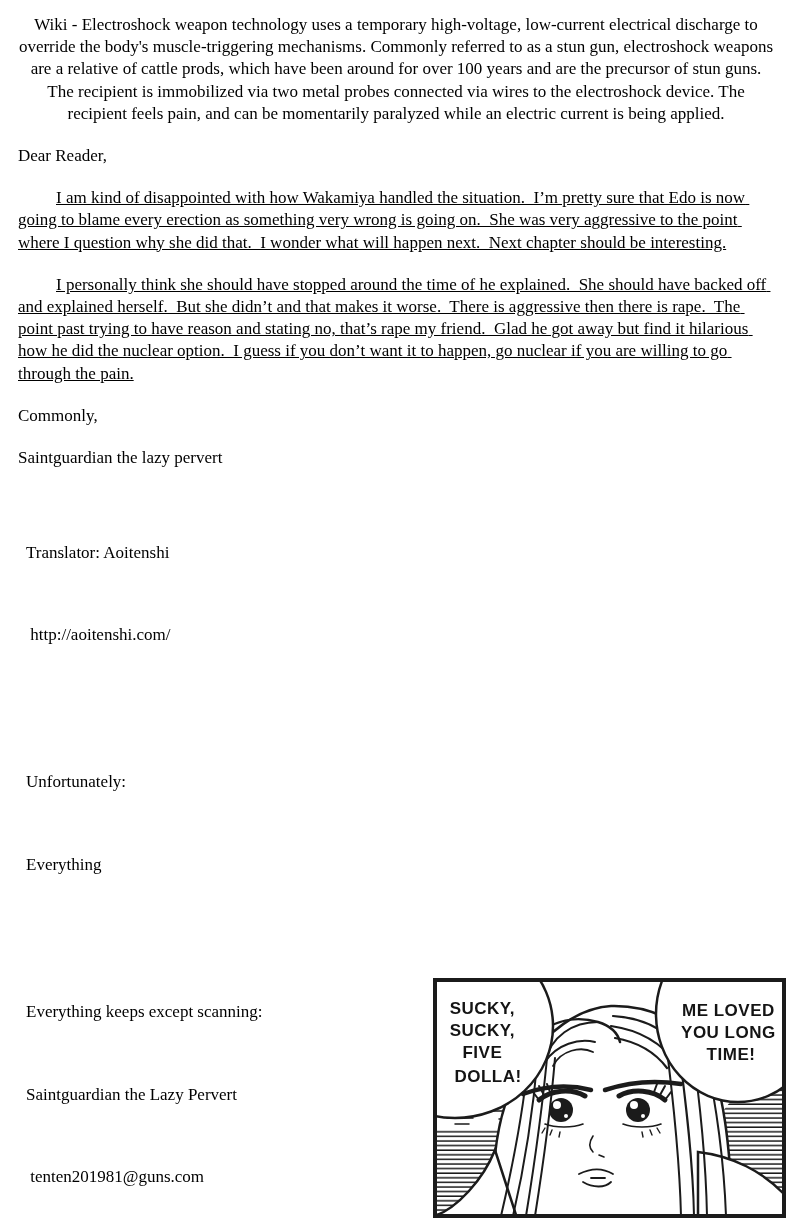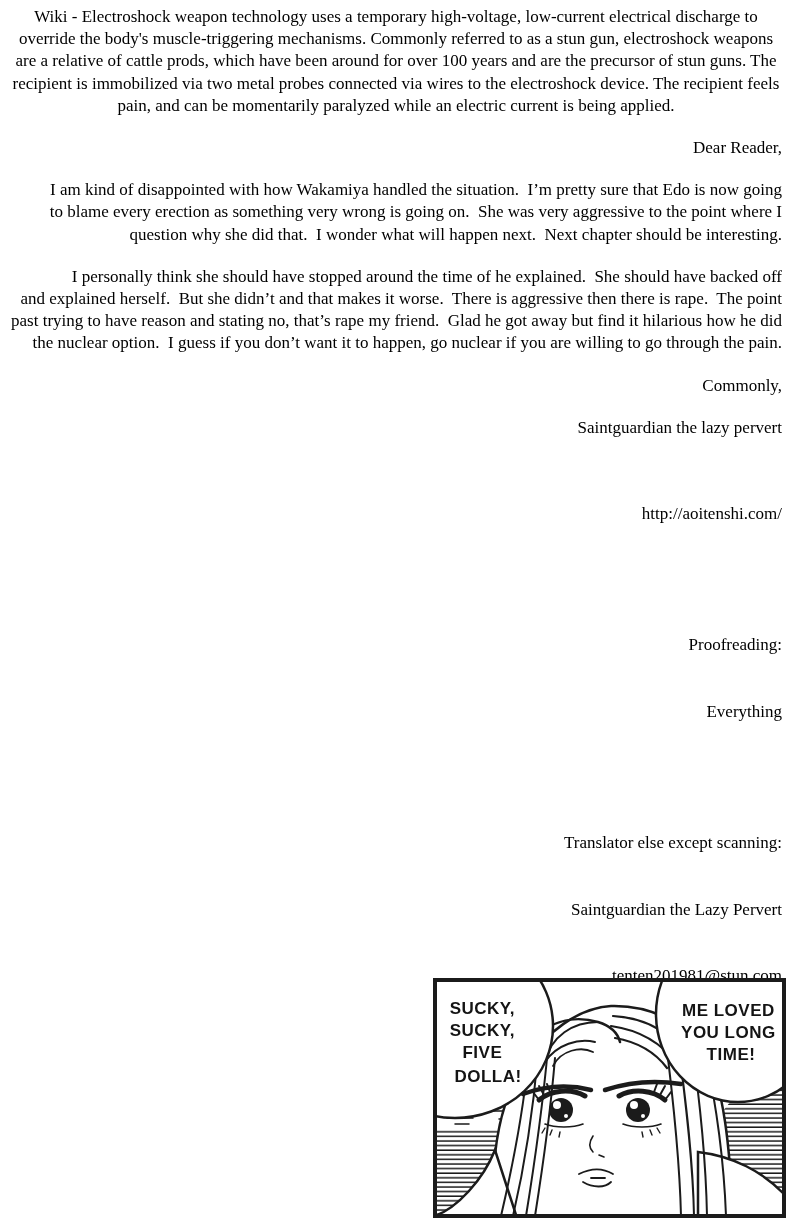--- a/index.html
+++ b/index.html
@@ -6,24 +6,24 @@
   body {
     width: 792px; height: 1224px;
     background: #ffffff; color: #000000;
     position: relative; overflow: hidden;
     font-family: "Liberation Serif", serif;
   }
   .text-col {
     position: absolute; top: 6px; left: 10px; width: 772px;
     font-size: 17px; line-height: 22.2px;
   }
-  .text-col p, .text-col div { margin: 0; white-space: pre-wrap; }
-  .gap { margin-top: 20px !important; text-align: right; }
+  .text-col p, .text-col div { margin: 8px; white-space: pre-wrap; }
+  .gap { margin-top: 20px !important; }
   .wiki { text-align: center; }
-  .para { text-indent: 38px; }
+  .para { text-indent: 38px; text-decoration: underline; }
   .manga-panel {
     position: absolute; left: 433px; top: 978px;
     width: 353px; height: 240px;
   }
   .bubble-text {
     font-family: "Liberation Sans", sans-serif;
     font-weight: 700; font-size: 17px; letter-spacing: 0.5px;
     fill: #141414;
   }
   .ink { stroke: #1b1b1b; fill: none; stroke-linecap: round; }
@@ -33,32 +33,33 @@
 
 <div class="text-col">
   <p class="wiki">Wiki - Electroshock weapon technology uses a temporary high-voltage, low-current electrical discharge to override the body's muscle-triggering mechanisms. Commonly referred to as a stun gun, electroshock weapons are a relative of cattle prods, which have been around for over 100 years and are the precursor of stun guns. The recipient is immobilized via two metal probes connected via wires to the electroshock device. The recipient feels pain, and can be momentarily paralyzed while an electric current is being applied.</p>
   <p class="gap">Dear Reader,</p>
   <p class="gap para">I am kind of disappointed with how Wakamiya handled the situation.  I’m pretty sure that Edo is now going to blame every erection as something very wrong is going on.  She was very aggressive to the point where I question why she did that.  I wonder what will happen next.  Next chapter should be interesting.</p>
   <p class="gap para">I personally think she should have stopped around the time of he explained.  She should have backed off and explained herself.  But she didn’t and that makes it worse.  There is aggressive then there is rape.  The point past trying to have reason and stating no, that’s rape my friend.  Glad he got away but find it hilarious how he did the nuclear option.  I guess if you don’t want it to happen, go nuclear if you are willing to go through the pain.</p>
   <p class="gap">Commonly,</p>
   <p class="gap">Saintguardian the lazy pervert</p>
 
   <div class="gap">
+    <div>Translator: Aoitenshi</div>
     <div> http://aoitenshi.com/</div>
   </div>
 
   <div class="gap">
-    <div>Proofreading:</div>
+    <div>Unfortunately:</div>
     <div>Everything</div>
   </div>
 
   <div class="gap">
-    <div>Translator else except scanning:</div>
+    <div>Everything keeps except scanning:</div>
     <div>Saintguardian the Lazy Pervert</div>
-    <div> tenten201981@stun.com</div>
+    <div> tenten201981@guns.com</div>
   </div>
 
 </div>
 
 <svg class="manga-panel" viewBox="0 0 353 240" xmlns="http://www.w3.org/2000/svg">
   <defs>
     <pattern id="hatch" width="6" height="4.6" patternUnits="userSpaceOnUse">
       <rect width="6" height="4.6" fill="#ffffff"></rect>
       <line x1="0" y1="2" x2="6" y2="2" stroke="#1b1b1b" stroke-width="1.5"></line>
     </pattern>

